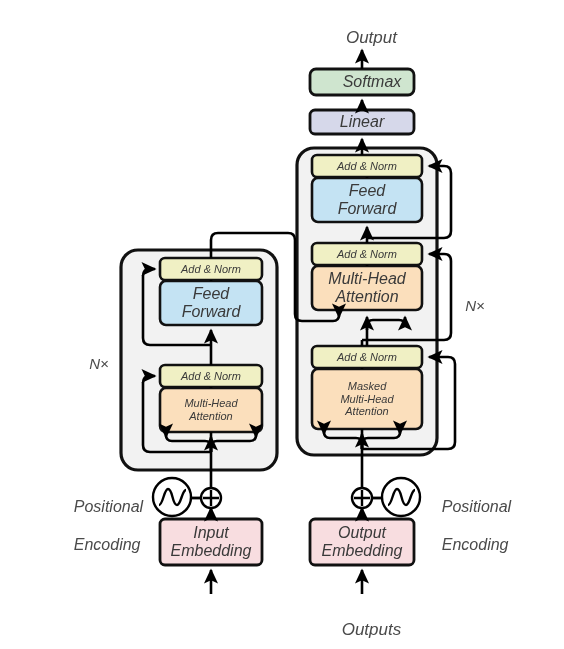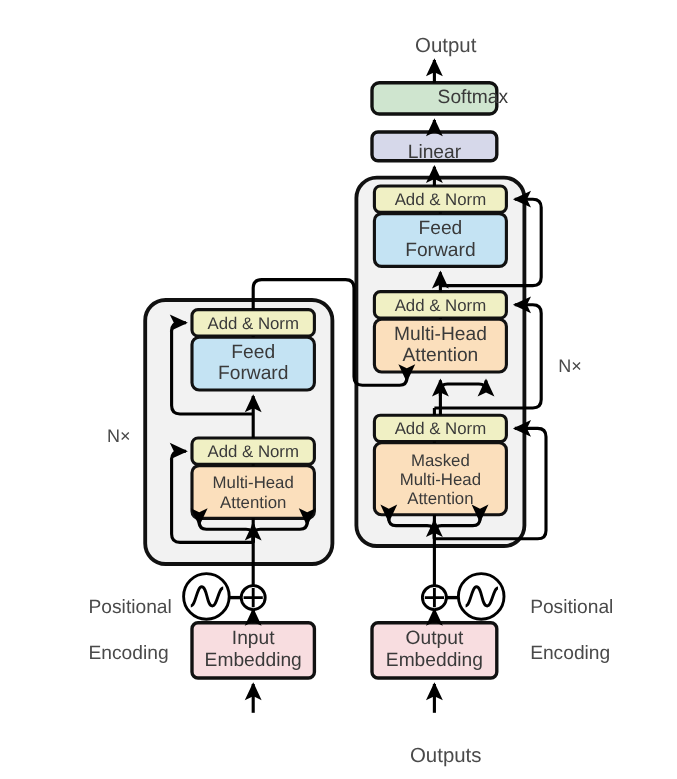--- a/index.html
+++ b/index.html
@@ -1,26 +1,26 @@
 <!DOCTYPE html>
 <html><head>
 <meta charset="utf-8">
 <style>
   html,body{margin:0;padding:0;background:#ffffff;}
   body{width:564px;height:649px;overflow:hidden;
        font-family:"Liberation Sans","DejaVu Sans",sans-serif;color:#3b3b3b;}
-  #stage{position:relative;width:564px;height:649px;}
+  #stage{position:relative;width:564px;height:649px;font-style:italic;}
   svg{position:absolute;left:0;top:0;width:564px;height:649px;}
   .lbl{position:absolute;text-align:center;line-height:1.18;color:#4a4a4a;
        white-space:pre;pointer-events:none;}
   .boxlbl{position:absolute;display:flex;align-items:center;justify-content:center;
           text-align:center;line-height:1.15;color:#3a3a3a;white-space:pre;}
   .f17{font-size:17px;}
   .f16{font-size:16px;}
-  .f15{font-size:14px;}
+  .f15{font-size:11px;}
   .nx{font-size:15px;color:#4a4a4a;}
 </style>
 </head>
 <body>
 
 <div id="stage">
 
   <svg viewBox="0 0 564 649">
     <defs>
       <marker id="ah" markerWidth="9" markerHeight="9" refX="5.6" refY="3.1" orient="auto" markerUnits="strokeWidth">
@@ -124,23 +124,23 @@
       <path d="M388,505 C392,505 393,489 397,489 C402,489 401,505 406,505 C410,505 411,490 415,490"></path>
       <path d="M191,498 L201,498" stroke-width="2.8"></path>
       <path d="M372,498 L382,498" stroke-width="2.8"></path>
     </g>
   </svg>
 
   <div class="lbl f17" style="left:282px;top:8px;width:160px;">
     <span>Output</span><br>
   </div>
 
-  <div class="boxlbl f16" style="left:310px;top:69px;width:124px;height:26px;padding-left:22px;">Softmax</div>
-
-  <div class="boxlbl f16" style="left:310px;top:110px;width:104px;height:36px;">Linear</div>
+  <div class="boxlbl f16" style="left:310px;top:69px;width:124px;height:26px;">Softmax</div>
+
+  <div class="boxlbl f16" style="left:310px;top:110px;width:104px;height:24px;">Linear</div>
 
   <div class="boxlbl f15" style="left:312px;top:155px;width:110px;height:22px;">Add &amp; Norm</div>
 
   <div class="boxlbl f16" style="left:312px;top:178px;width:110px;height:44px;flex-direction:column;">
     <span>Feed</span>
     <span>Forward</span>
   </div>
 
   <div class="boxlbl f15" style="left:312px;top:243px;width:110px;height:22px;">Add &amp; Norm</div>
 

